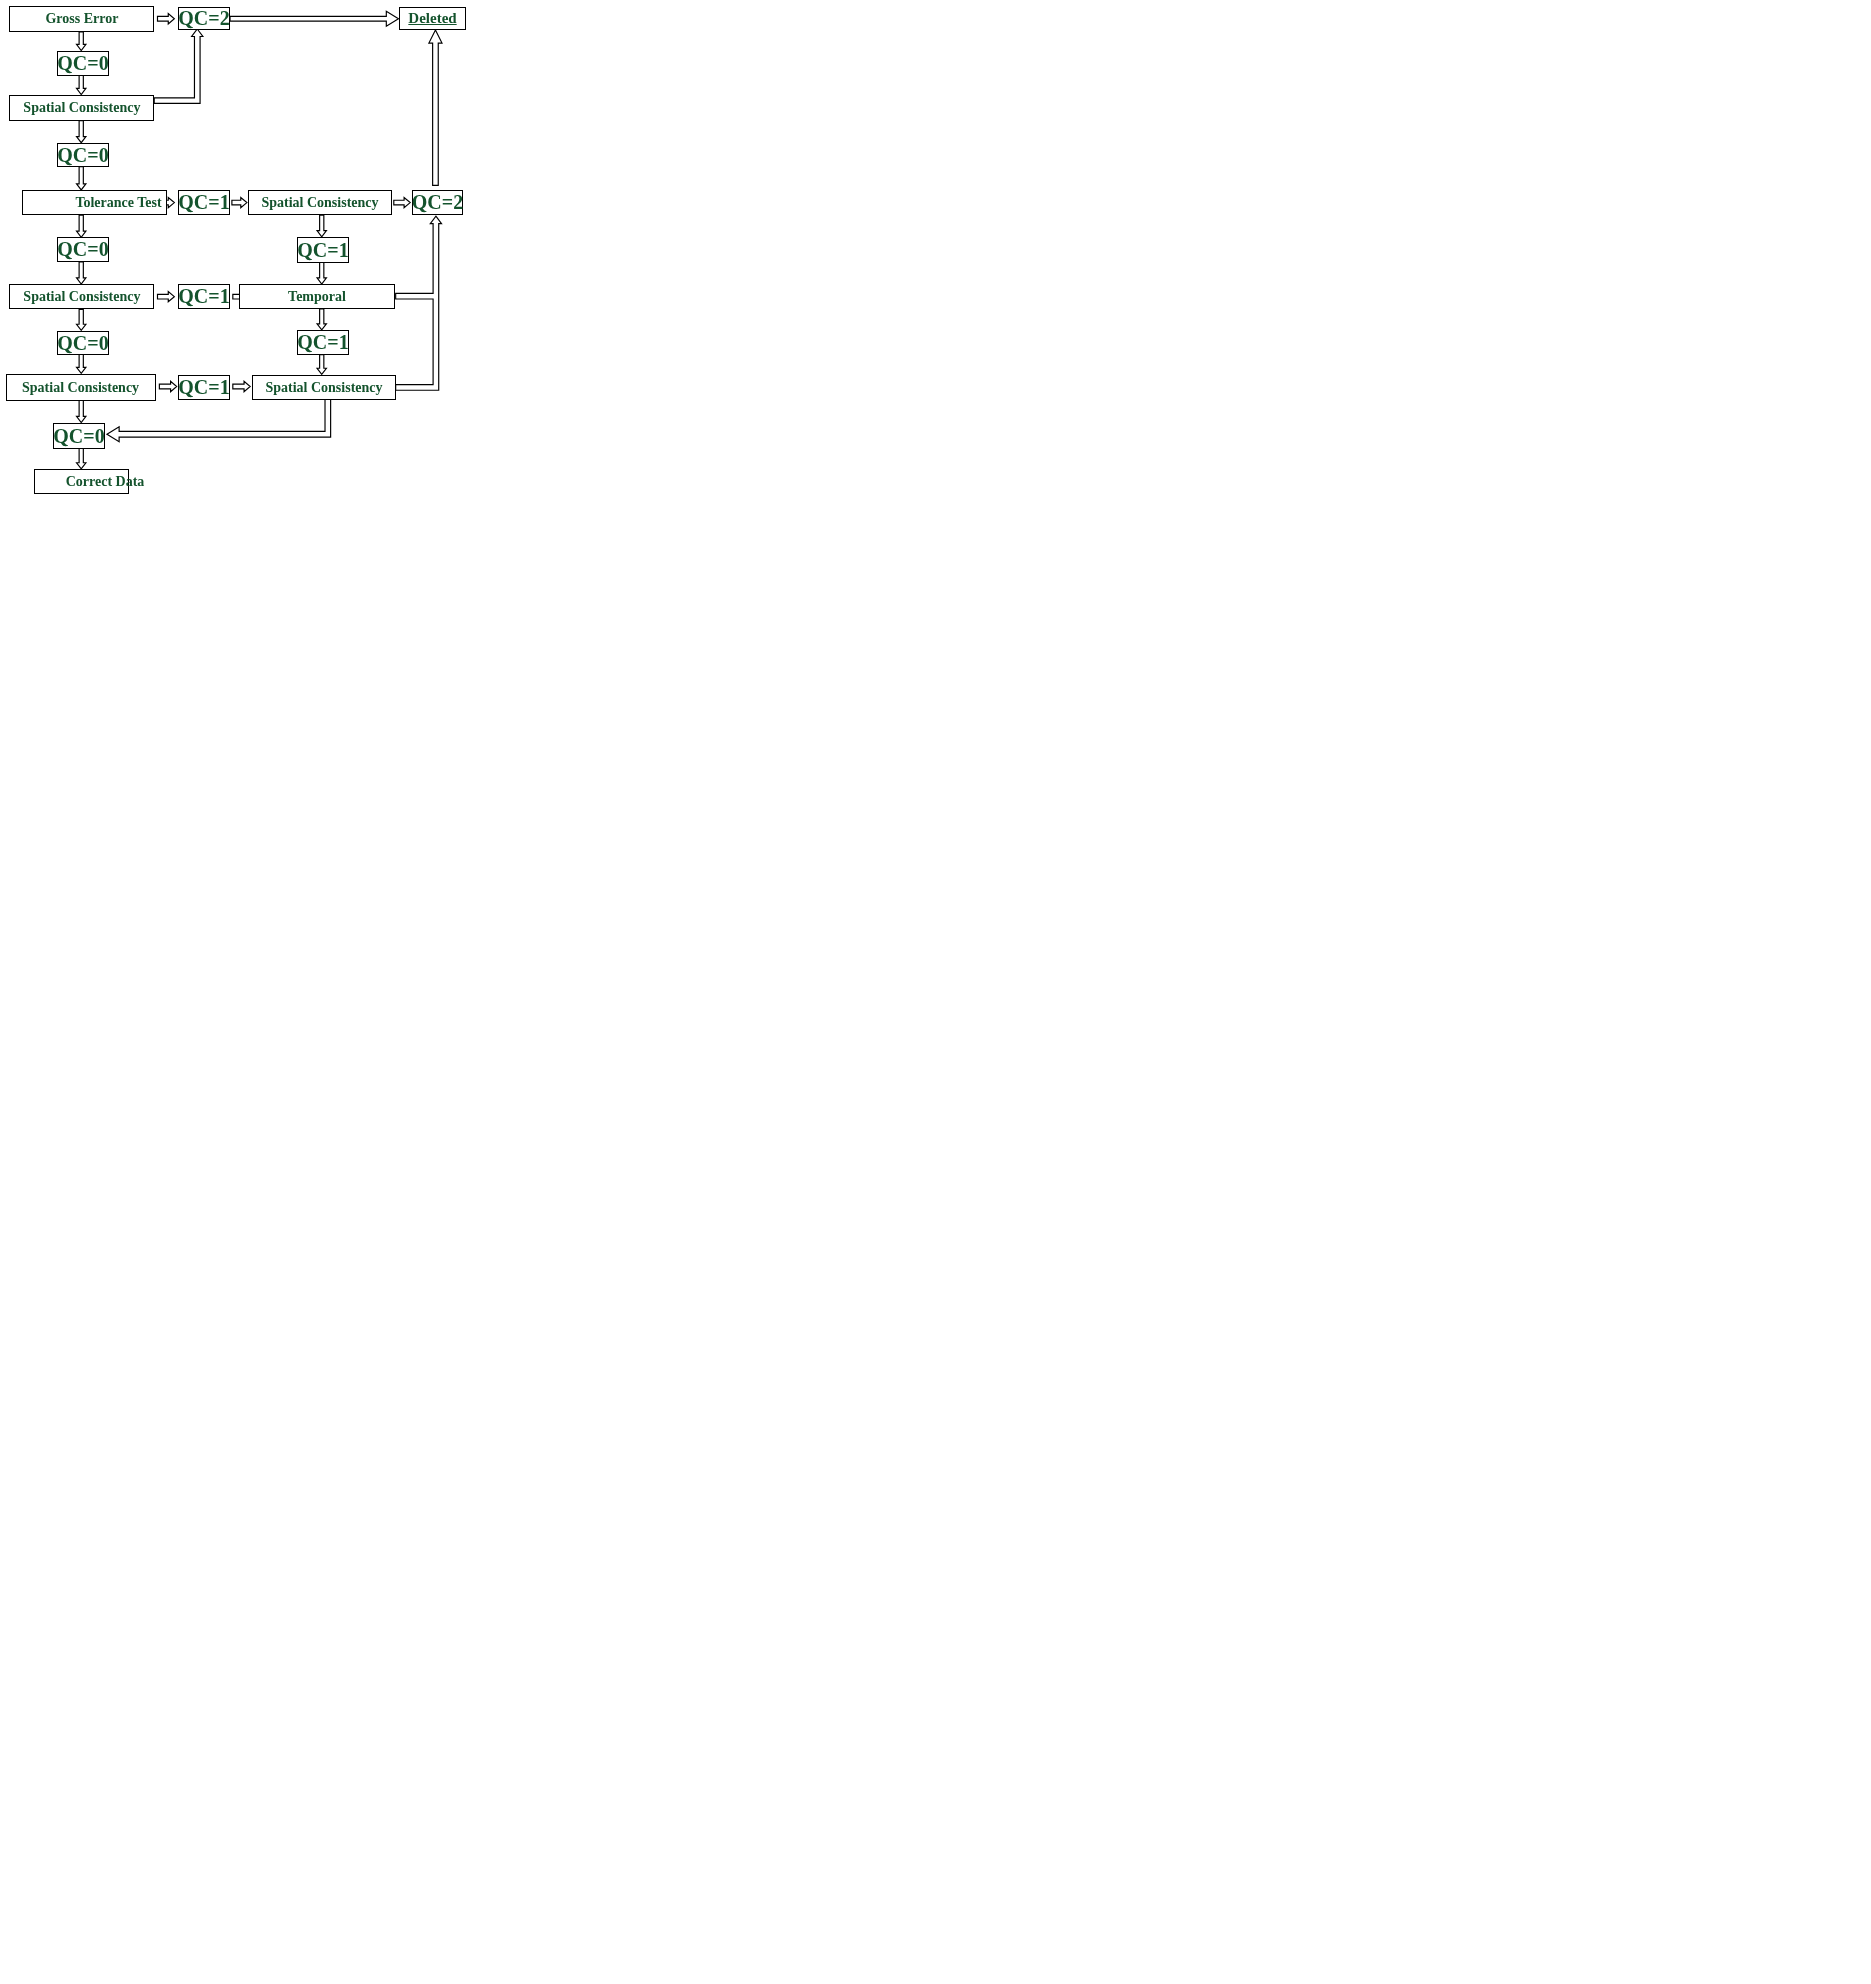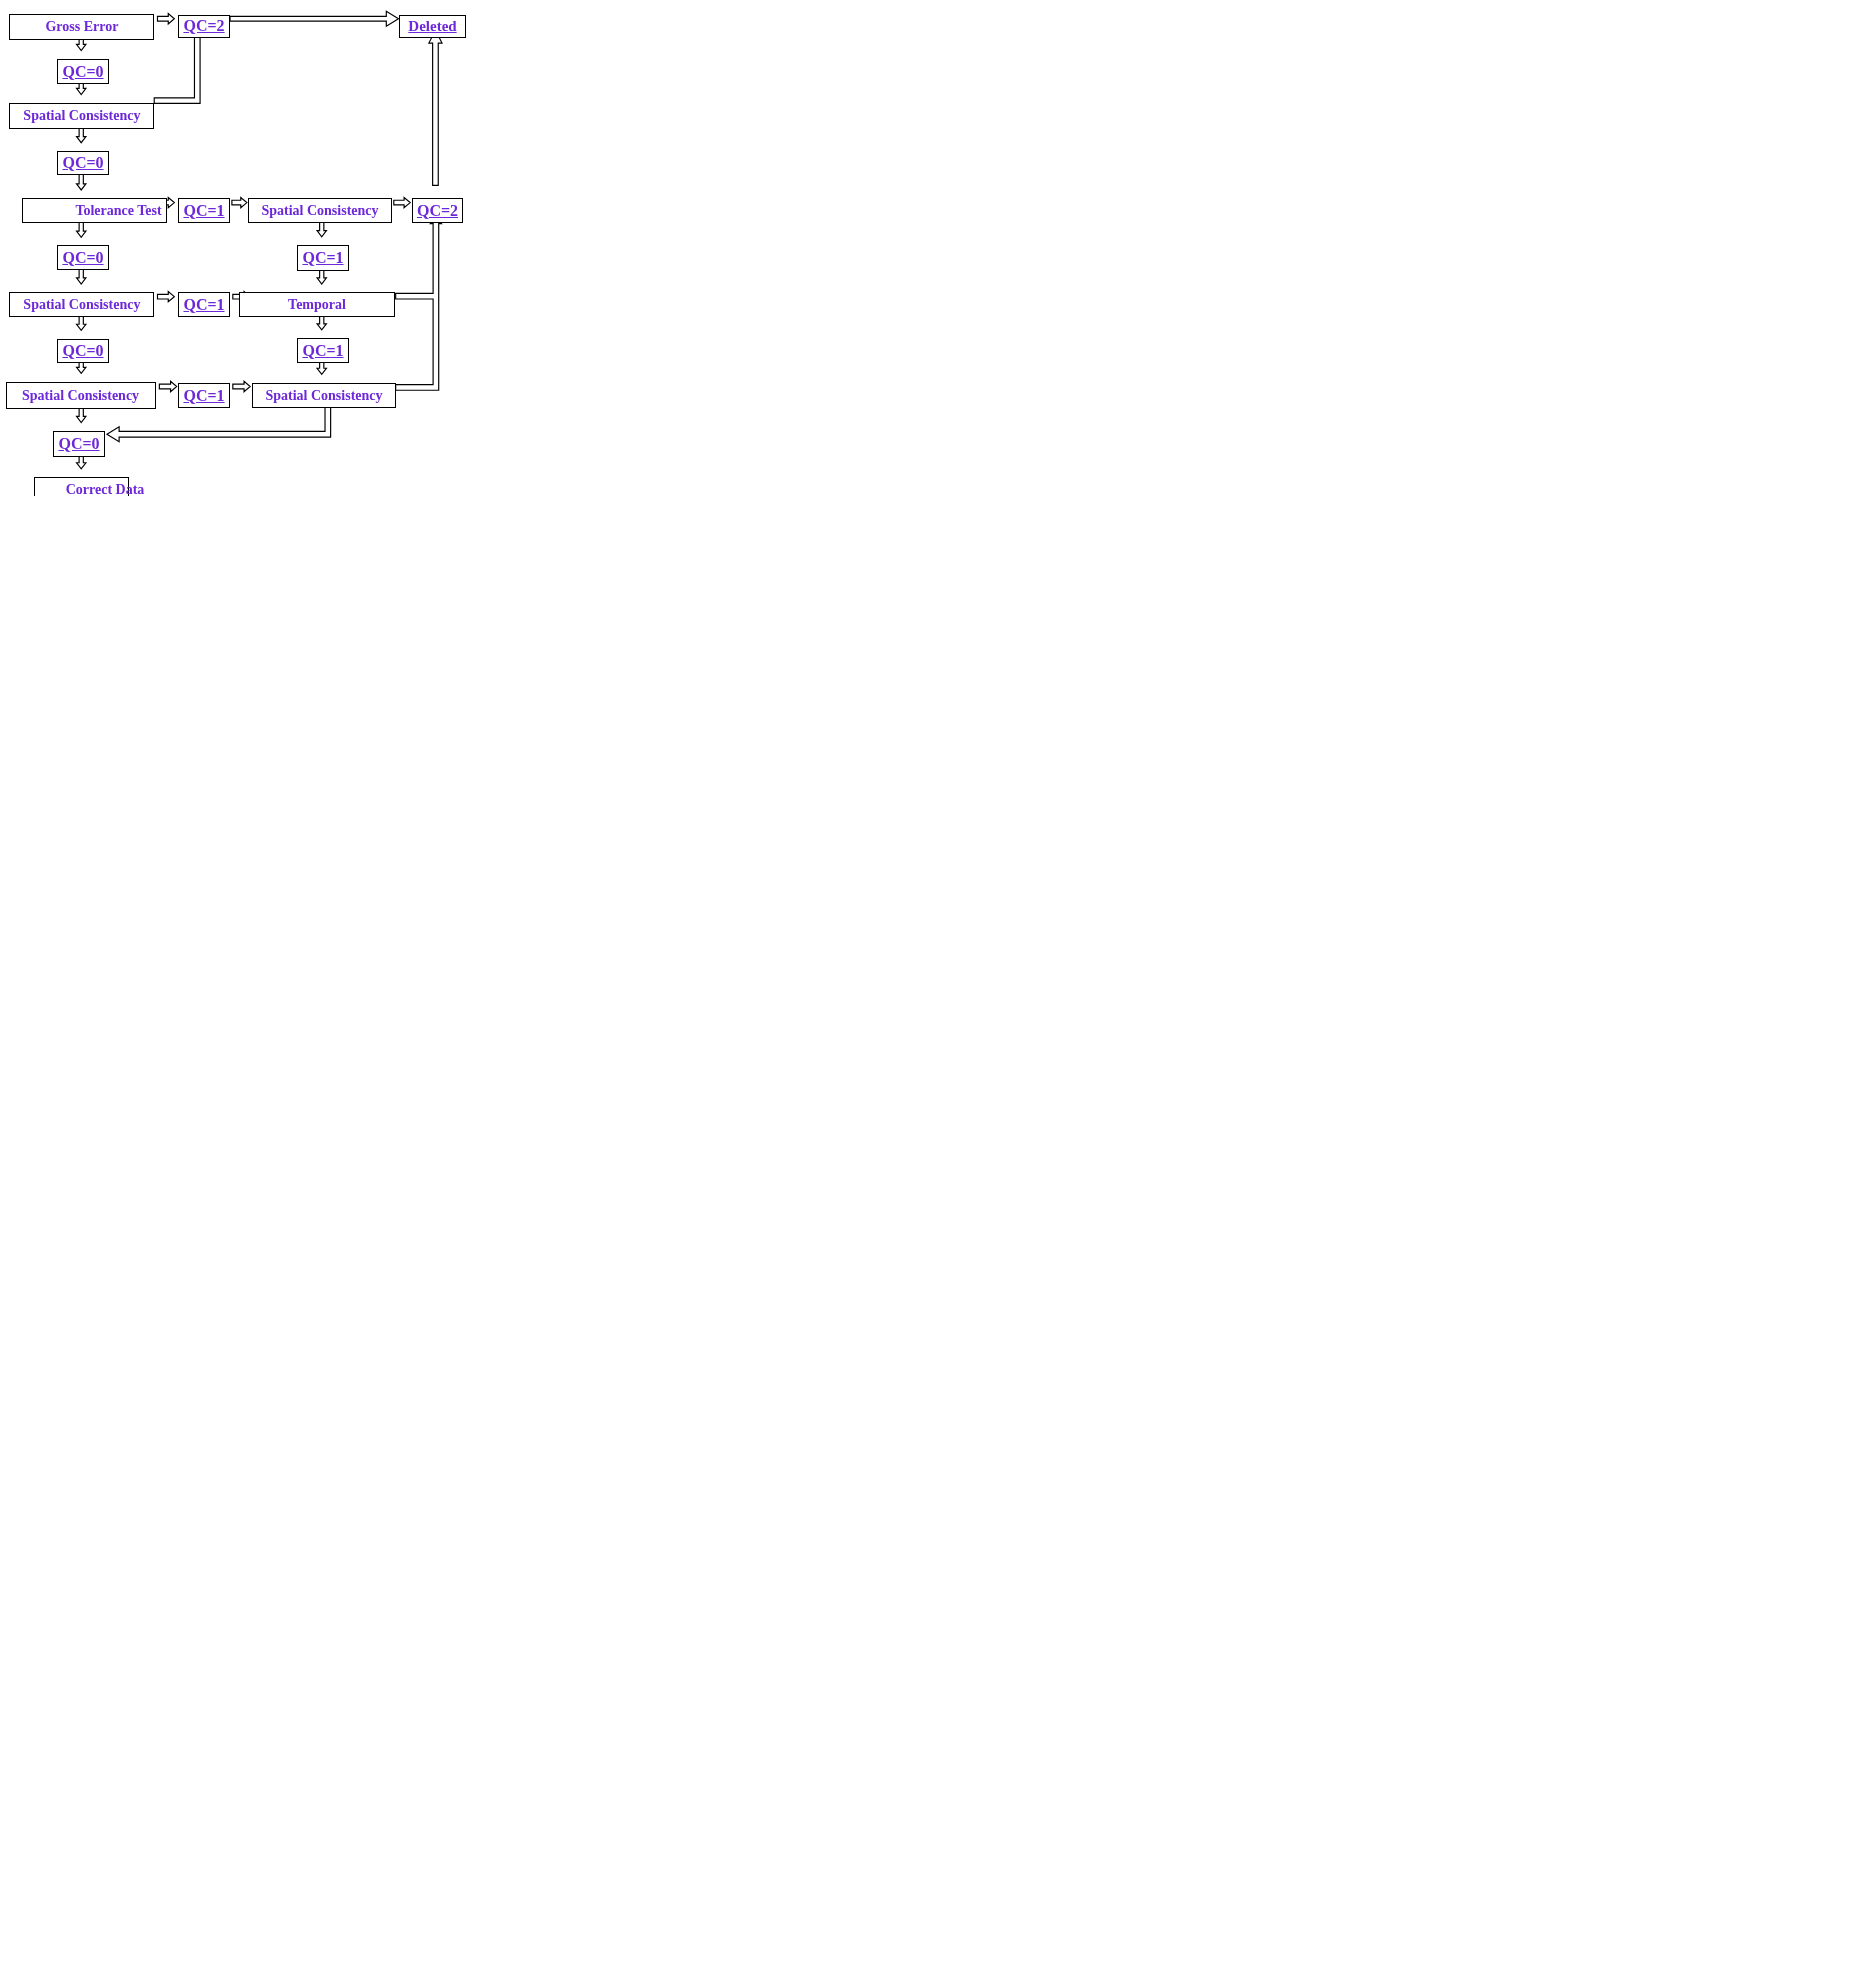--- a/index.html
+++ b/index.html
@@ -25,30 +25,29 @@
     fill: #ffffff;
     stroke: #000000;
     stroke-width: 2.5;
     stroke-linejoin: miter;
   }
   .node {
     position: absolute;
     box-sizing: border-box;
     border: 1.9px solid #000000;
     background: #ffffff;
-    color: #6d28d9;
+    color: #14532d;
     display: flex;
     align-items: center;
     justify-content: center;
     font-weight: bold;
     white-space: nowrap;
-    margin-top: 8px;
   }
   .node.big   { font-size: 14px; }
-  .node.qc    { font-size: 16px; text-decoration: underline; }
+  .node.qc    { font-size: 20px; }
   .node.del   { font-size: 15px; text-decoration: underline; }
   .node.final { font-size: 14px; padding-left: 47px; }
 </style>
 </head>
 <body>
 
 <div class="canvas">
 
   <svg class="connector-layer" viewBox="0 0 999 1060" xmlns="http://www.w3.org/2000/svg">
 

